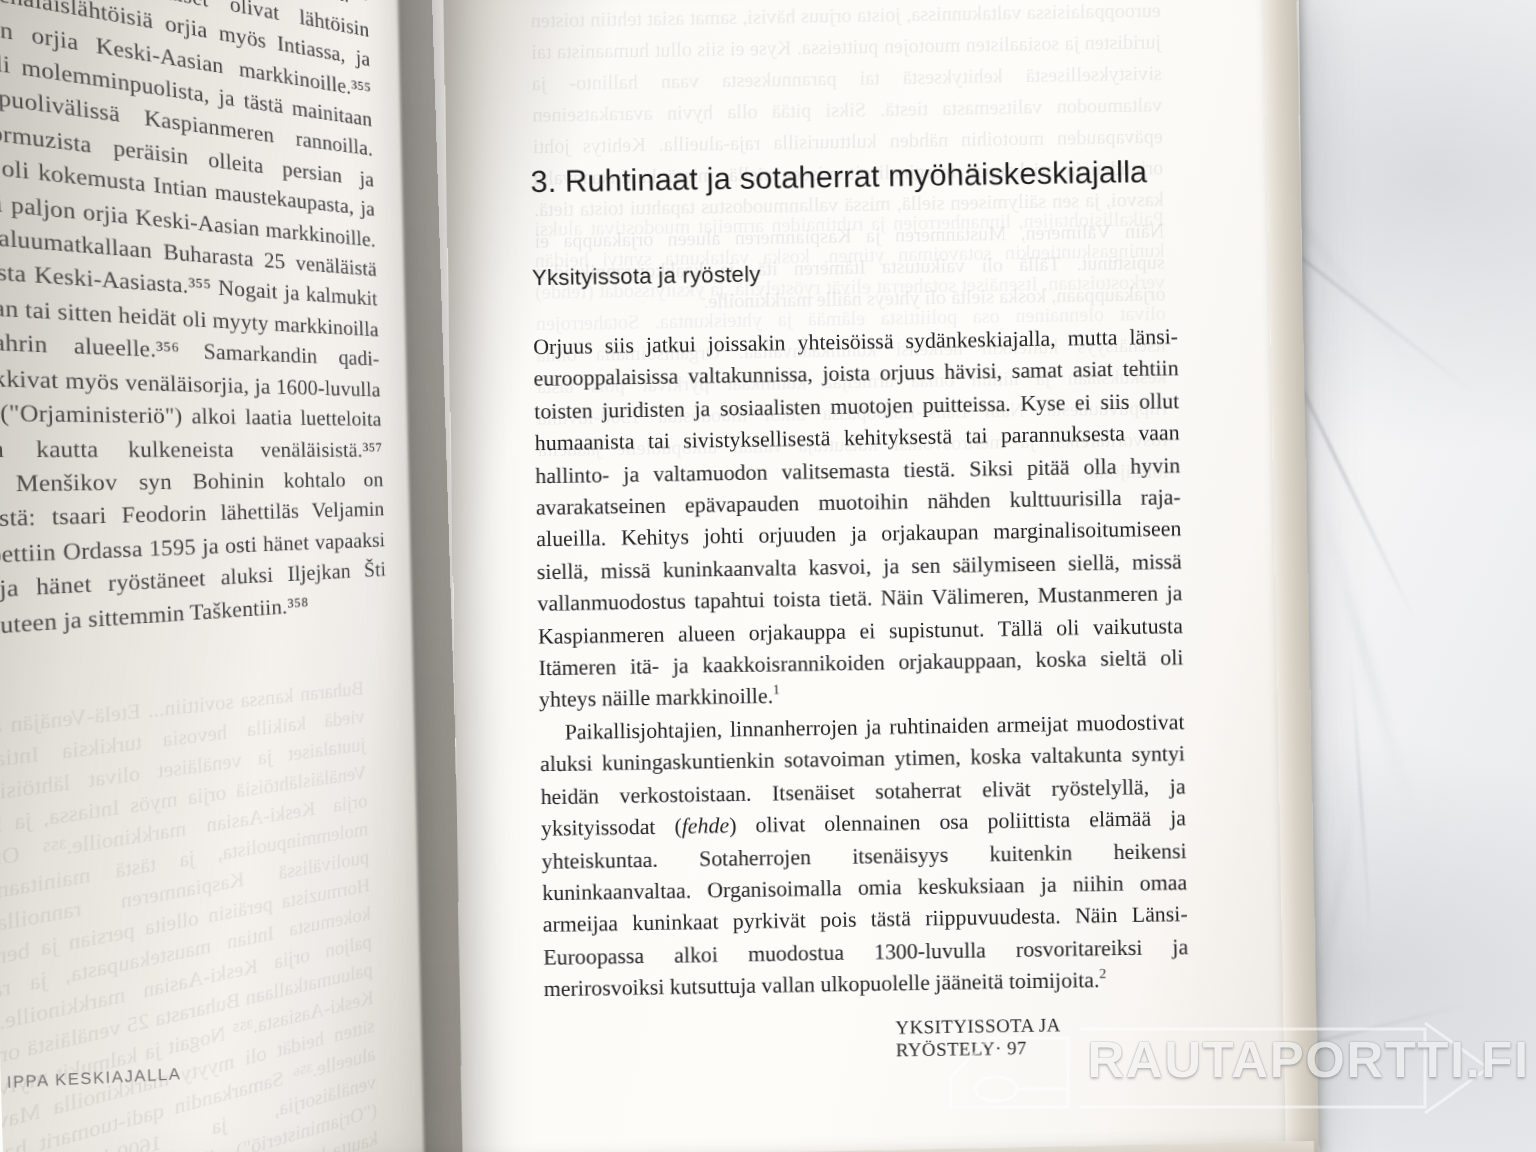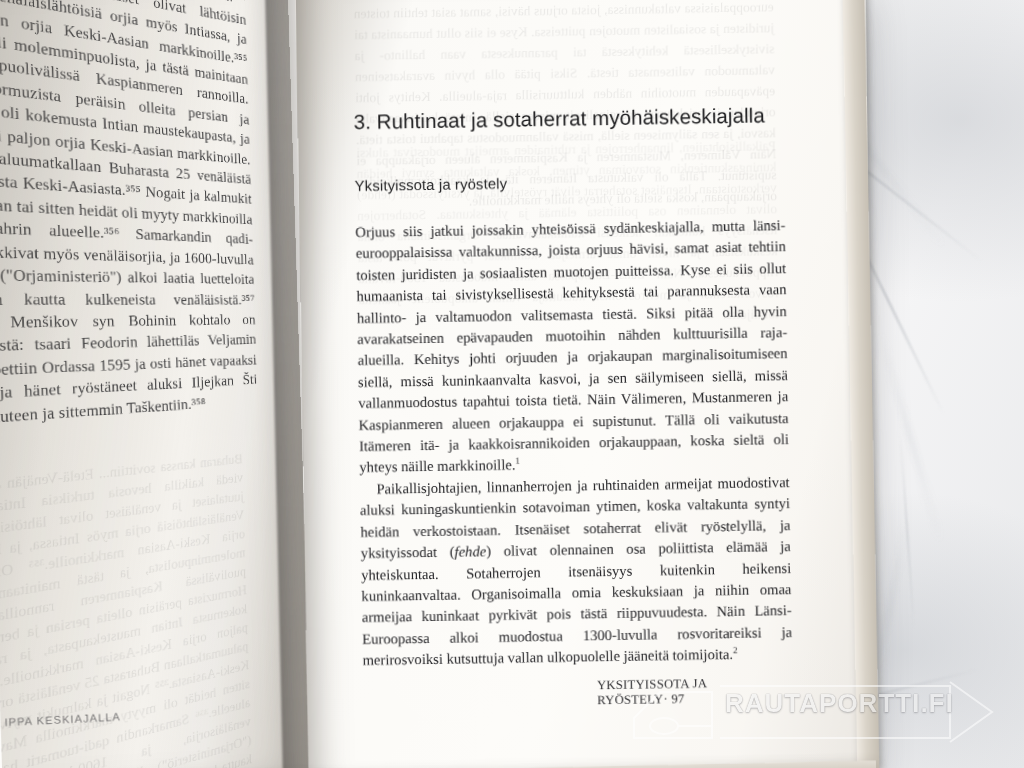--- a/index.html
+++ b/index.html
@@ -231,21 +231,21 @@
     height: 86px;
     pointer-events: none;
     opacity: 0.62;
   }
   .wm-text {
     position: absolute;
     left: 105px;
     top: 16px;
     font-family: "Liberation Sans", sans-serif;
     font-weight: 700;
-    font-size: 26px;
+    font-size: 34px;
     letter-spacing: 1px;
     color: rgba(255,255,255,0.92);
     text-shadow: 0 1px 2px rgba(90,90,95,0.55), 0 0 1px rgba(60,60,65,0.8);
   }
 
   
   .page-stack {
     position: absolute;
     left: 860px;
     top: 6px;

